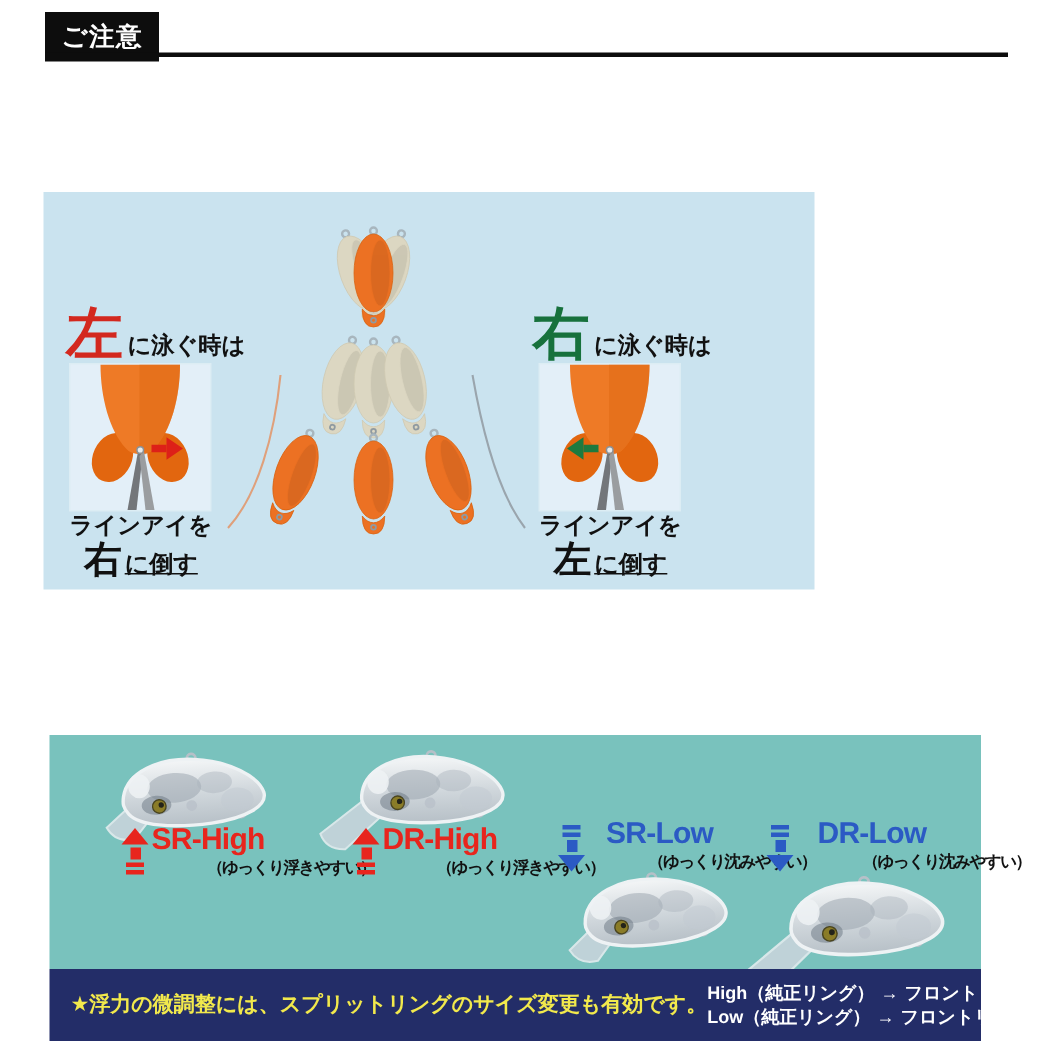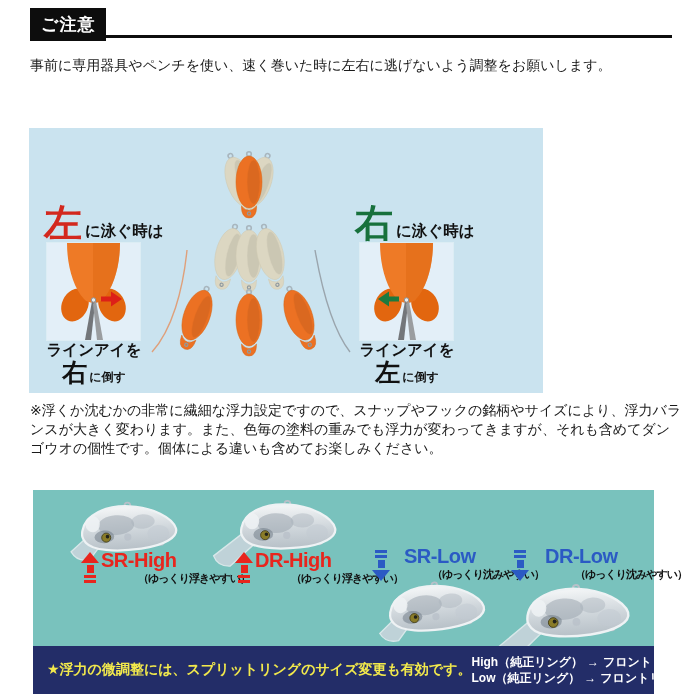--- a/index.html
+++ b/index.html
@@ -21,21 +21,21 @@
   .swim-head{position:absolute;white-space:nowrap;}
   .swim-big{font-size:38px;font-weight:bold;line-height:1;}
   .swim-big.red{color:#d3281e;}
   .swim-big.green{color:#17713c;}
   .swim-suffix{font-size:15.5px;font-weight:bold;color:#111;margin-left:3px;}
   .inset{position:absolute;width:93px;height:97px;background:#e3eff8;box-shadow:0 0 0 1px rgba(255,255,255,.35);}
   .inset svg{display:block;width:100%;height:100%;}
   .eye-line{position:absolute;width:120px;text-align:center;font-size:15.5px;font-weight:bold;color:#111;white-space:nowrap;}
   .tilt-line{position:absolute;width:120px;text-align:center;font-weight:bold;color:#111;white-space:nowrap;}
   .tilt-big{font-size:25px;font-weight:bold;}
-  .tilt-suffix{font-size:12px;margin-left:2px;}
+  .tilt-suffix{font-size:16px;margin-left:2px;text-decoration:underline;}
   
   .bottom-panel{position:absolute;left:33px;top:490px;width:567px;height:204px;}
   .teal{position:absolute;left:0;top:0;width:621px;height:156px;background:#79c2bd;}
   .navy{position:absolute;left:0;top:156px;width:621px;height:48px;background:#232d68;
         display:flex;align-items:center;justify-content:space-between;box-sizing:border-box;padding:0 10px 0 14px;}
   .crank{position:absolute;}
   .crank svg{display:block;width:100%;height:auto;}
   .v-name{position:absolute;font-size:20px;font-weight:bold;white-space:nowrap;letter-spacing:-0.5px;}
   .v-name.hi{color:#e8251d;}
   .v-name.lo{color:#2b5ac4;}
@@ -55,21 +55,20 @@
 </style>
 </head>
 <body>
 
 <div class="page">
 
   <div class="notice-box">ご注意</div>
   <div class="notice-rule"></div>
 
   <div class="intro">
-    <p>事前に専用器具やペンチを使い、速く巻いた時に左右に逃げないよう調整をお願いします。</p>
   </div>
 
   <div class="tune-panel">
 
     <svg class="defs-holder" aria-hidden="true">
       <defs>
         <g id="lt">
           <circle cx="0" cy="-31" r="2.3" fill="none" stroke="#a8b6be" stroke-width="1.6"></circle>
           <ellipse cx="0" cy="-3" rx="13" ry="26"></ellipse>
           <path d="M-7.5,21 Q-7.5,33 0,33 Q7.5,33 7.5,21 Q4,25.5 0,25.5 Q-4,25.5 -7.5,21 Z"></path>
@@ -135,21 +134,20 @@
         </svg>
       </div>
       <div class="eye-line" style="left:318px;top:212px;">ラインアイを</div>
       <div class="tilt-line" style="left:318px;top:228px;">
         <span class="tilt-big">左</span><span class="tilt-suffix">に倒す</span>
       </div>
     </div>
   </div>
 
   <div class="notes">
-    <p>※浮くか沈むかの非常に繊細な浮力設定ですので、スナップやフックの銘柄やサイズにより、浮力バランスが大きく変わります。また、色毎の塗料の重みでも浮力が変わってきますが、それも含めてダンゴウオの個性です。個体による違いも含めてお楽しみください。</p>
   </div>
 
   <div class="bottom-panel">
     <svg class="defs-holder" aria-hidden="true">
       <defs>
         <linearGradient id="gSilver" x1="0" y1="0" x2="0" y2="1">
           <stop offset="0" stop-color="#f4f6f7"></stop>
             <stop offset="0.55" stop-color="#cfd6db"></stop>
             <stop offset="1" stop-color="#b7c0c7"></stop>
         </linearGradient>

